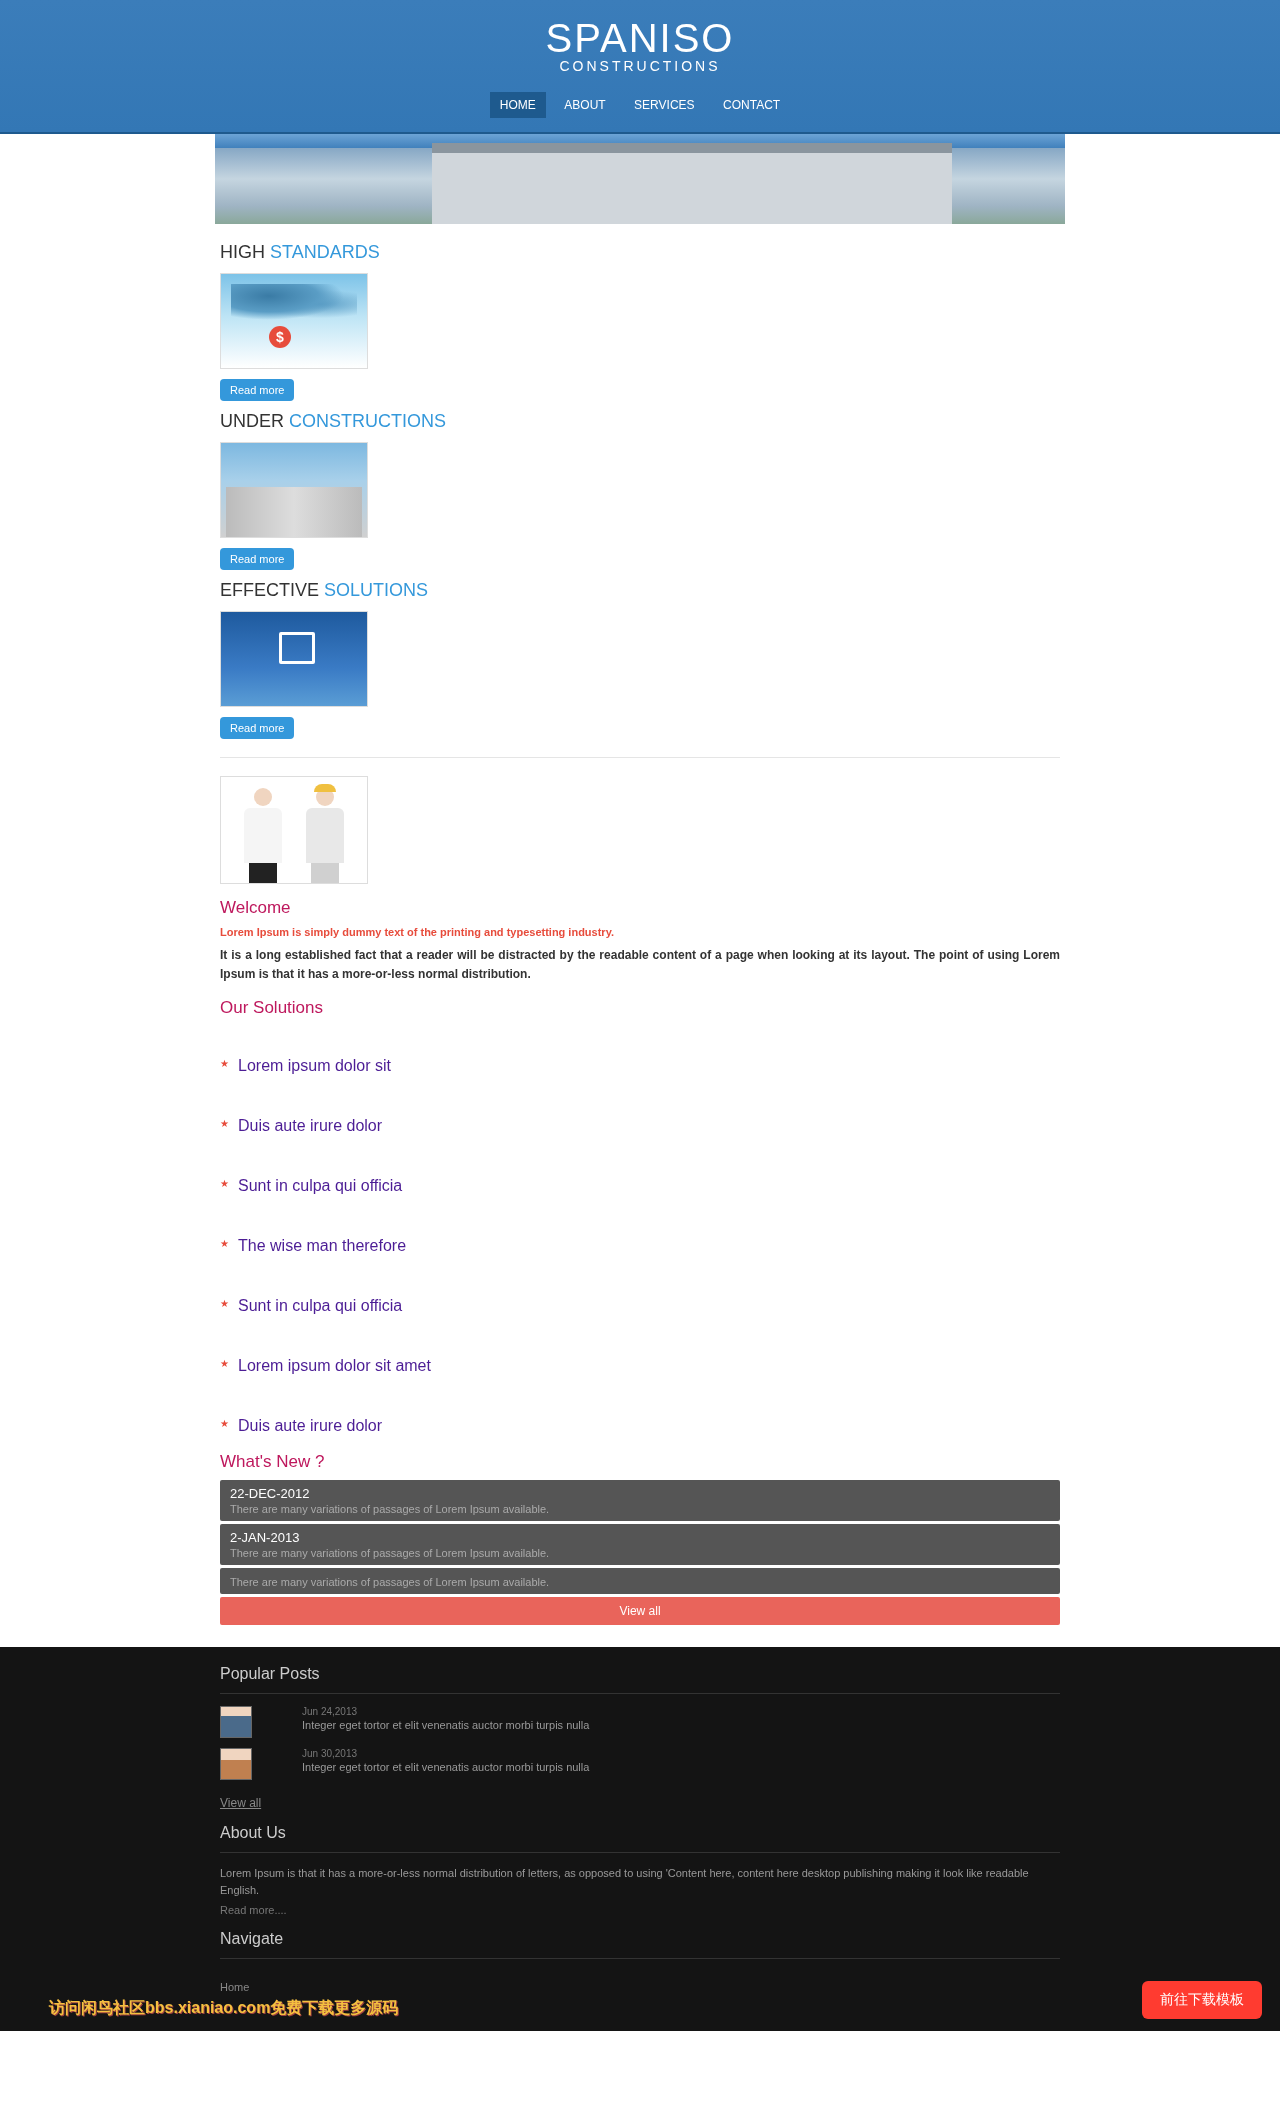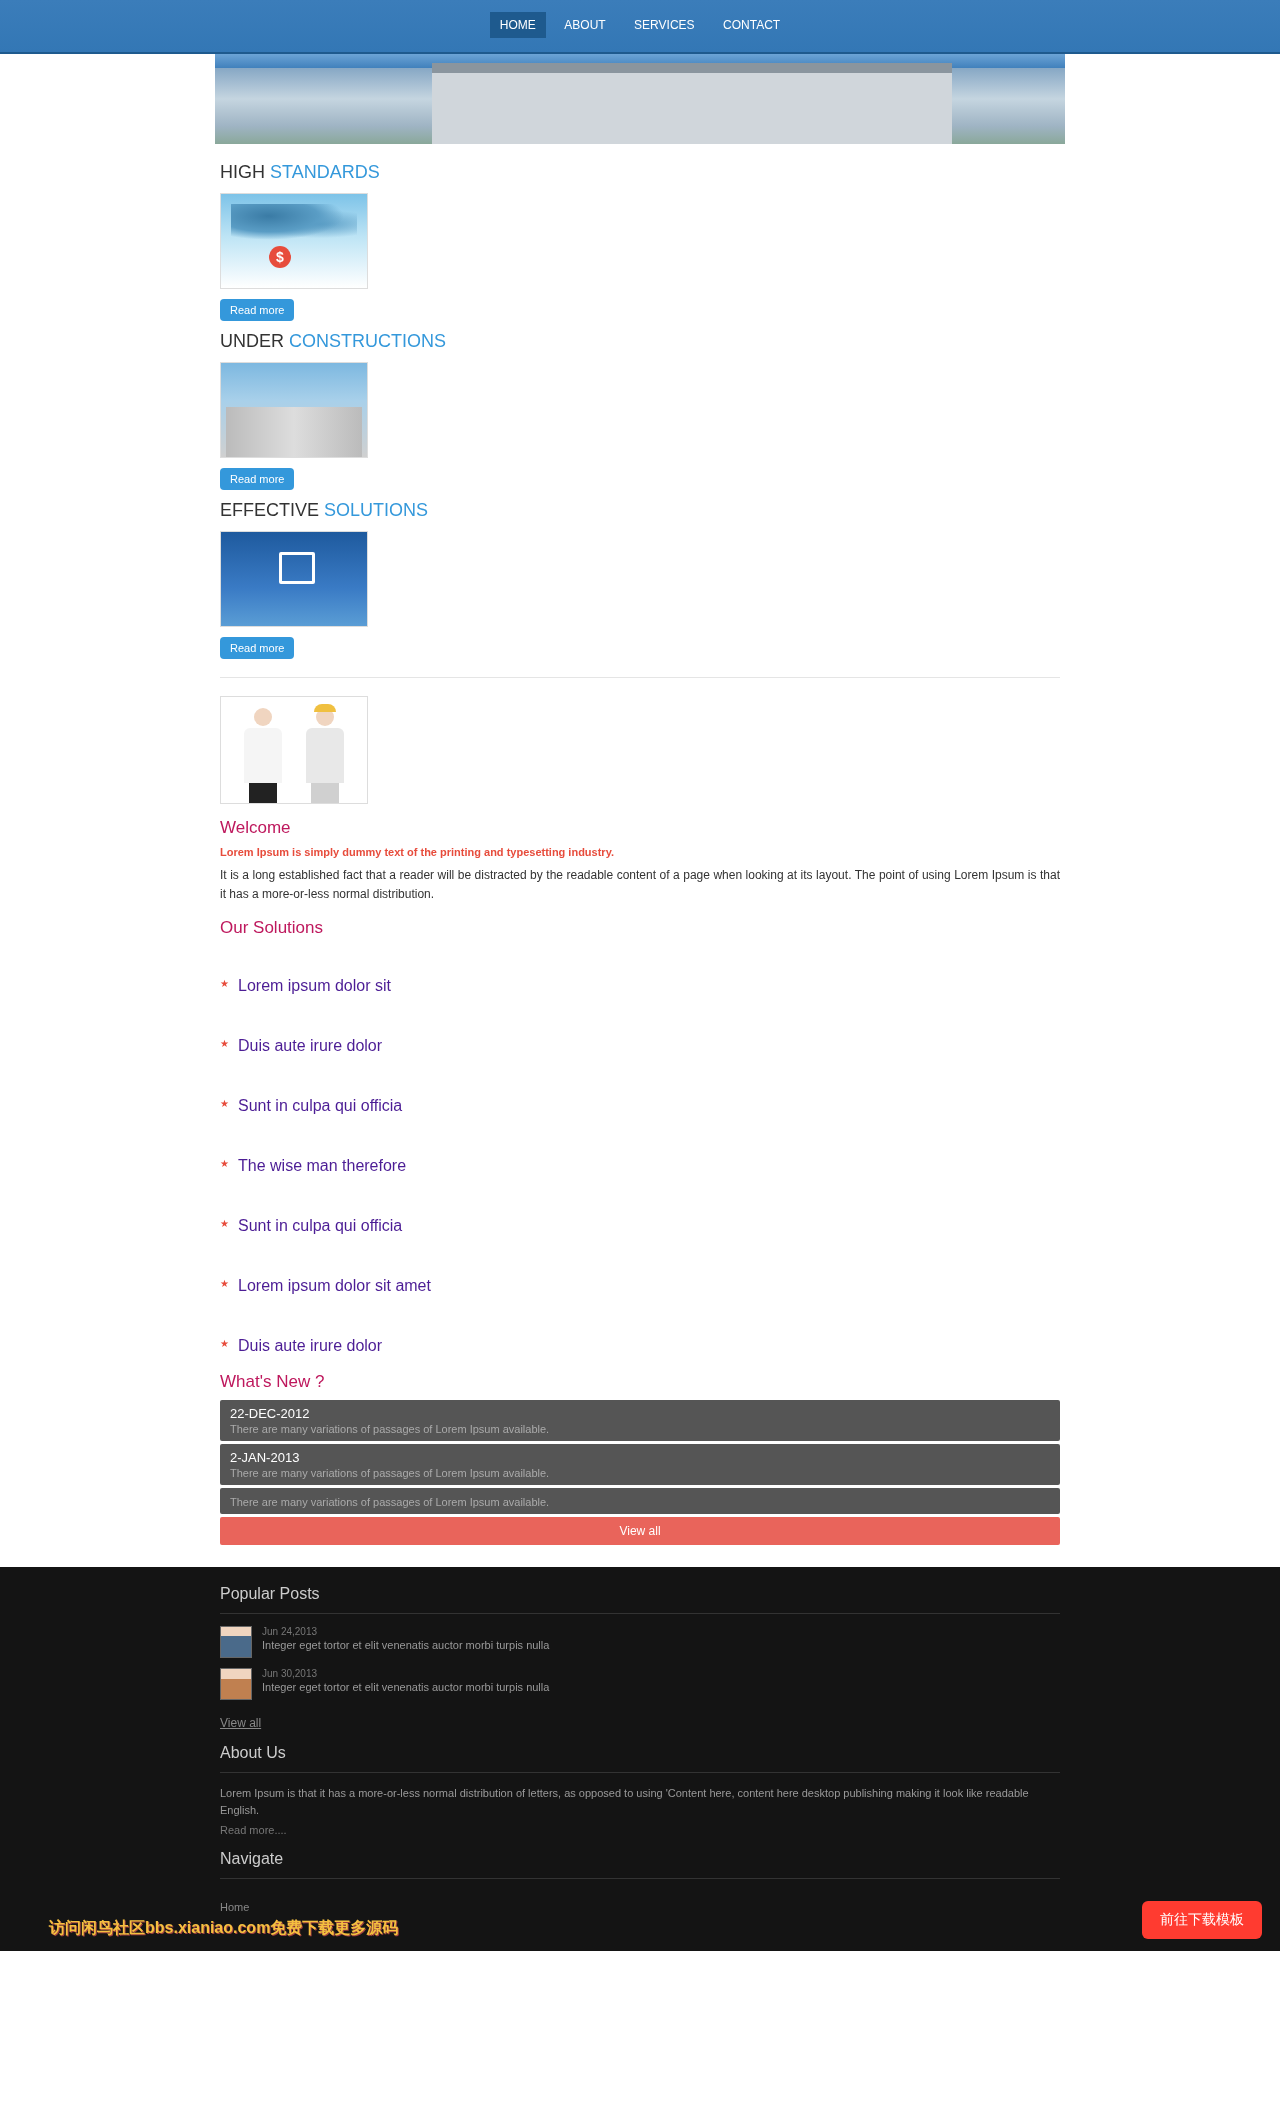--- a/index.html
+++ b/index.html
@@ -35,50 +35,57 @@
 .p1 .head{width:18px;height:18px;background:#f0d5c0;border-radius:50%;margin:0 auto 2px;}
 .p1 .body{width:38px;height:55px;background:#f5f5f5;margin:0 auto;border-radius:6px 6px 0 0;}
 .p1 .legs{width:28px;height:20px;background:#222;margin:0 auto;}
 .p2{right:18px;height:95px;}
 .p2 .head{width:18px;height:18px;background:#f0d5c0;border-radius:50%;margin:0 auto 2px;position:relative;}
 .p2 .head::before{content:'';position:absolute;top:-4px;left:-2px;right:-2px;height:8px;background:#f0c040;border-radius:8px 8px 0 0;}
 .p2 .body{width:38px;height:55px;background:#e8e8e8;margin:0 auto;border-radius:6px 6px 0 0;}
 .p2 .legs{width:28px;height:20px;background:#d0d0d0;margin:0 auto;}
 h3.blue{color:#be185d;font-size:17px;font-weight:400;margin:14px 0 8px;}
 .red-text{color:#e74c3c;font-size:11px;font-weight:bold;margin-bottom:8px;}
-.gray-text{font-size:12px;color:#333;line-height:1.6;text-align:justify;}
+.gray-text{font-size:12px;color:#333;line-height:1.6;text-align:justify;font-weight:bold;}
 ul.solutions{list-style:none;padding:0;margin:8px 0;}
 ul.solutions li{font-size:16px;padding:3px 0 3px 18px;position:relative;color:#4c1d95;margin-top:36px;}
 ul.solutions li::before{content:'★';position:absolute;left:0;color:#e74c3c;font-size:10px;top:4px;}
 .news-item{background:#555;color:#fff;padding:6px 10px;margin-bottom:3px;border-radius:2px;}
 .news-date{font-size:13px;color:#fff;}
 .news-text{font-size:11px;color:#aaa;margin-top:2px;}
 .btn-viewall{display:block;background:#e9645b;color:#fff;text-align:center;padding:7px;font-size:12px;border-radius:2px;}
 .footer{background:#141414;color:#888;padding:18px 0 0;margin-top:14px;}
 .footer-inner{width:840px;margin:0 auto;}
 .footer h4{color:#ccc;font-size:16px;font-weight:400;margin-bottom:10px;}
 .footer-hr{border:none;border-top:1px solid #333;margin:8px 0 12px;}
-.post{display:flex;margin-bottom:10px;}
+.post{display:flex;margin-bottom:10px;gap:40px;}
 .post-img{width:32px;height:32px;background:#ddd;border:1px solid #666;margin-right:10px;flex-shrink:0;}
 .post-img.p-a{background:linear-gradient(#f0d5c0 30%,#4a6a8a 30%);}
 .post-img.p-b{background:linear-gradient(#f0d5c0 35%,#c08050 35%);}
 .post-date{font-size:10px;color:#777;}
 .post-text{font-size:11px;color:#999;margin-top:2px;}
 .view-all-link{font-size:12px;color:#888;text-decoration:underline;display:inline-block;margin:6px 0 14px;}
 .about-text{font-size:11px;color:#999;line-height:1.5;}
 .read-more{font-size:11px;color:#777;display:inline-block;margin:6px 0 14px;}
 .foot-nav{padding:10px 0;font-size:11px;color:#888;}
 .red-btn{position:absolute;right:18px;bottom:12px;background:#ff3b30;color:#fff;padding:10px 18px;border-radius:6px;font-size:14px;}
 .watermark{position:absolute;left:35px;bottom:12px;font-size:16px;color:#f5c040;font-weight:bold;text-shadow:1px 1px 0 #a04040;margin-left:14px;}
 .footer-wrap{position:relative;}
 </style>
 </head>
 <body>
 
 <div class="header">
+ <div class="header-inner">
+
+  <div class="brand">
+   <h1>SPANISO</h1>
+   <div class="sub">CONSTRUCTIONS</div>
+  </div>
+ </div>
  <div class="nav">
   <a class="active">HOME</a>
   <a>ABOUT</a>
   <a>SERVICES</a>
   <a>CONTACT</a>
  </div>
 </div>
 
 <div class="banner">
  <div class="building">

